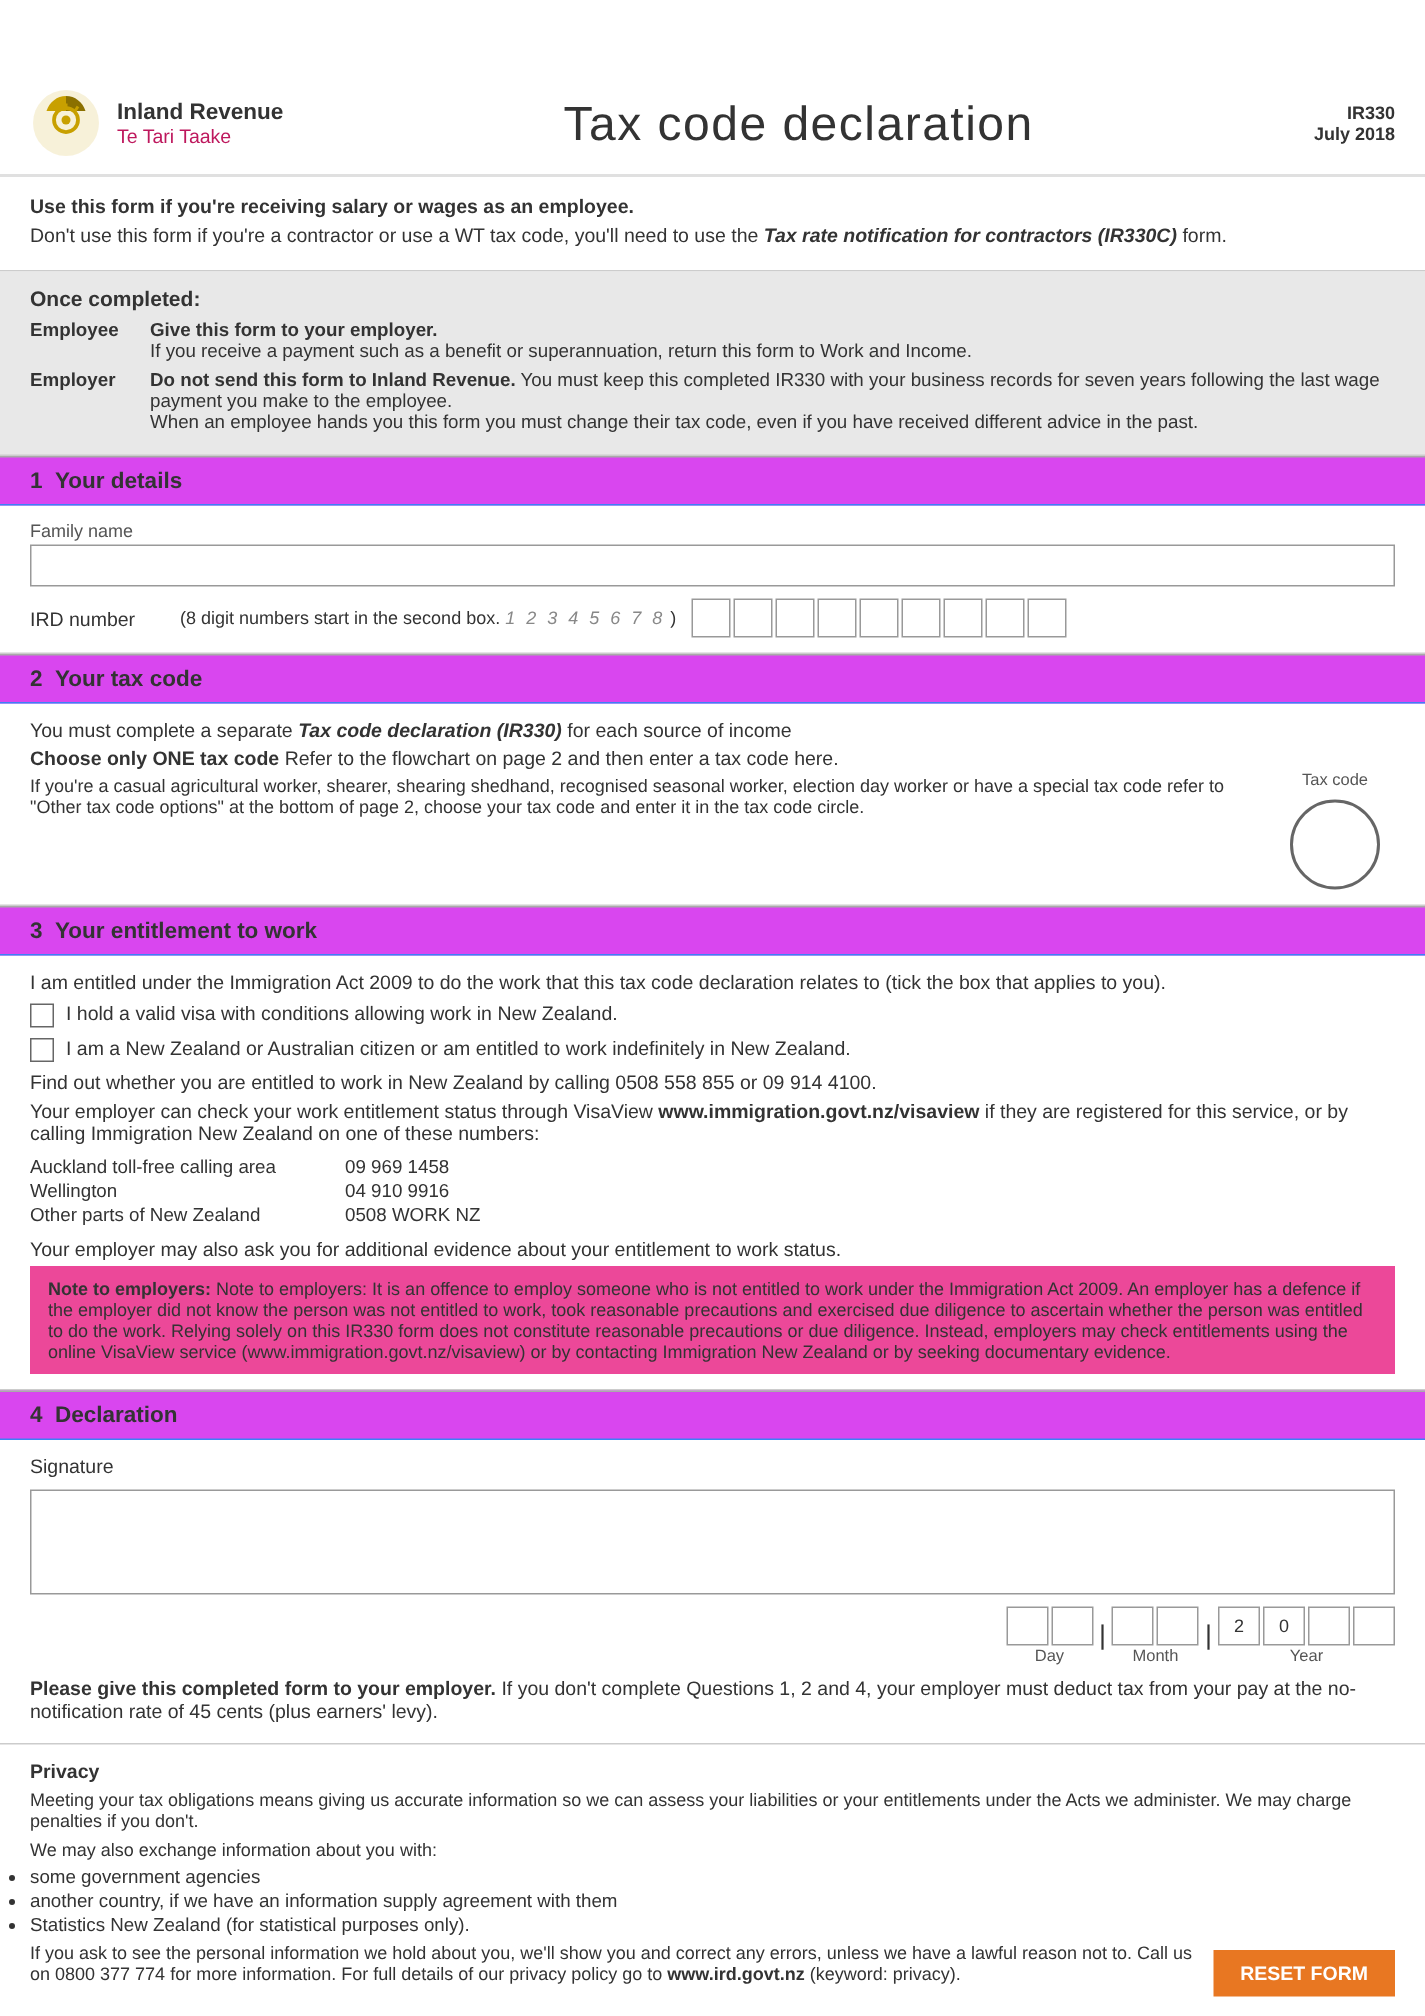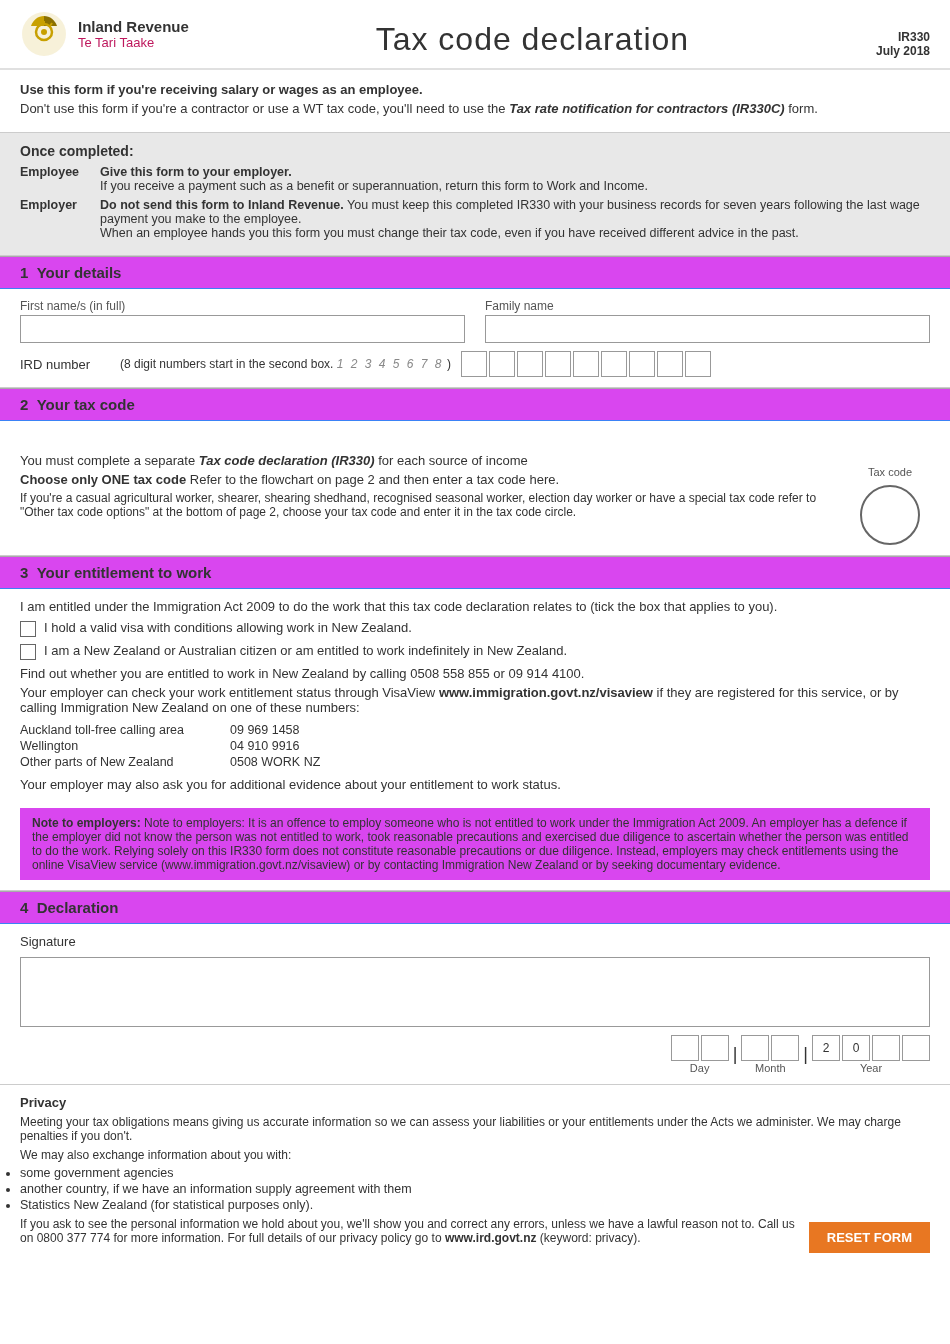--- a/index.html
+++ b/index.html
@@ -6,24 +6,25 @@
     body {
       font-family: Arial, sans-serif;
       font-size: 13px;
       color: #333;
       background: #fff;
       width: 950px;
       margin: 0 auto;
     }
     .header {
       display: flex;
-      align-items: flex-end;
+      align-items: center;
       padding: 10px 20px;
       border-bottom: 2px solid #e0e0e0;
       position: relative;
+      margin-top: 48px;
     }
     .logo-area {
       display: flex;
       align-items: center;
       gap: 10px;
     }
     .logo-icon {
       width: 48px;
       height: 48px;
     }
@@ -125,21 +126,21 @@
       height: 26px;
       border: 1px solid #999;
     }
     .tax-code-section {
       padding: 10px 20px;
       border-bottom: 1px solid #ccc;
     }
     .tax-code-header {
       display: flex;
       justify-content: space-between;
-      align-items: center;
+      align-items: flex-start;
       gap: 20px;
     }
     .tax-code-left { flex: 1; }
     .tax-code-right {
       display: flex;
       flex-direction: column;
       align-items: center;
       min-width: 80px;
       margin-top: 35px;
     }
@@ -174,23 +175,23 @@
       margin-top: 1px;
     }
     .contact-grid {
       display: grid;
       grid-template-columns: 200px auto;
       gap: 2px 10px;
       margin: 8px 0;
       font-size: 12.5px;
     }
     .note-box {
-      background: #d946ef;
+      background: #ec4899;
       padding: 8px 12px;
-      margin-top: 16px;
+      margin-top: 4px;
       font-size: 12px;
     }
     .declaration-section {
       padding: 10px 20px;
       border-bottom: 1px solid #ccc;
     }
     .sig-field {
       border: 1px solid #999;
       height: 70px;
       margin: 8px 0;
@@ -340,24 +341,20 @@
     </span>
   </div>
 </div>
 
 <div class="section-header-green">
   <span>1</span>&nbsp;&nbsp;<span>Your details</span>
 </div>
 <div class="section-content">
   <div class="field-row">
     <div class="field-group">
-      <label>First name/s (in full)</label>
-      <input class="field-input" type="text" style="">
-    </div>
-    <div class="field-group">
       <label>Family name</label>
       <input class="field-input" type="text" style="">
     </div>
   </div>
   <div class="ird-row">
     <span class="ird-label">IRD number</span>
     <span class="small">
       <span>(8 digit numbers start in the second box.</span>
       <span class="ird-digit-hint">1 2 3 4 5 6 7 8</span>
       <span>)</span>
@@ -462,20 +459,23 @@
           <div class="date-box filled">
               <span>0</span>
             </div>
           <div class="date-box"></div>
           <div class="date-box"></div>
         </div>
         <div class="date-label">Year</div>
       </div>
     </div>
   </div>
+  <p style="margin-top:8px;">
+    <span class="bold">Please give this completed form to your employer.</span><span> If you don't complete Questions 1, 2 and 4, your employer must deduct tax from your pay at the no-notification rate of 45 cents (plus earners' levy).</span>
+  </p>
 </div>
 
 <div class="privacy-section clearfix">
   <div class="privacy-title">Privacy</div>
   <p class="small">Meeting your tax obligations means giving us accurate information so we can assess your liabilities or your entitlements under the Acts we administer. We may charge penalties if you don't.</p>
   <p class="small" style="margin-top:5px;">We may also exchange information about you with:</p>
   <ul class="bullet-list">
     <li>some government agencies</li>
     <li>another country, if we have an information supply agreement with them</li>
     <li>Statistics New Zealand (for statistical purposes only).</li>

